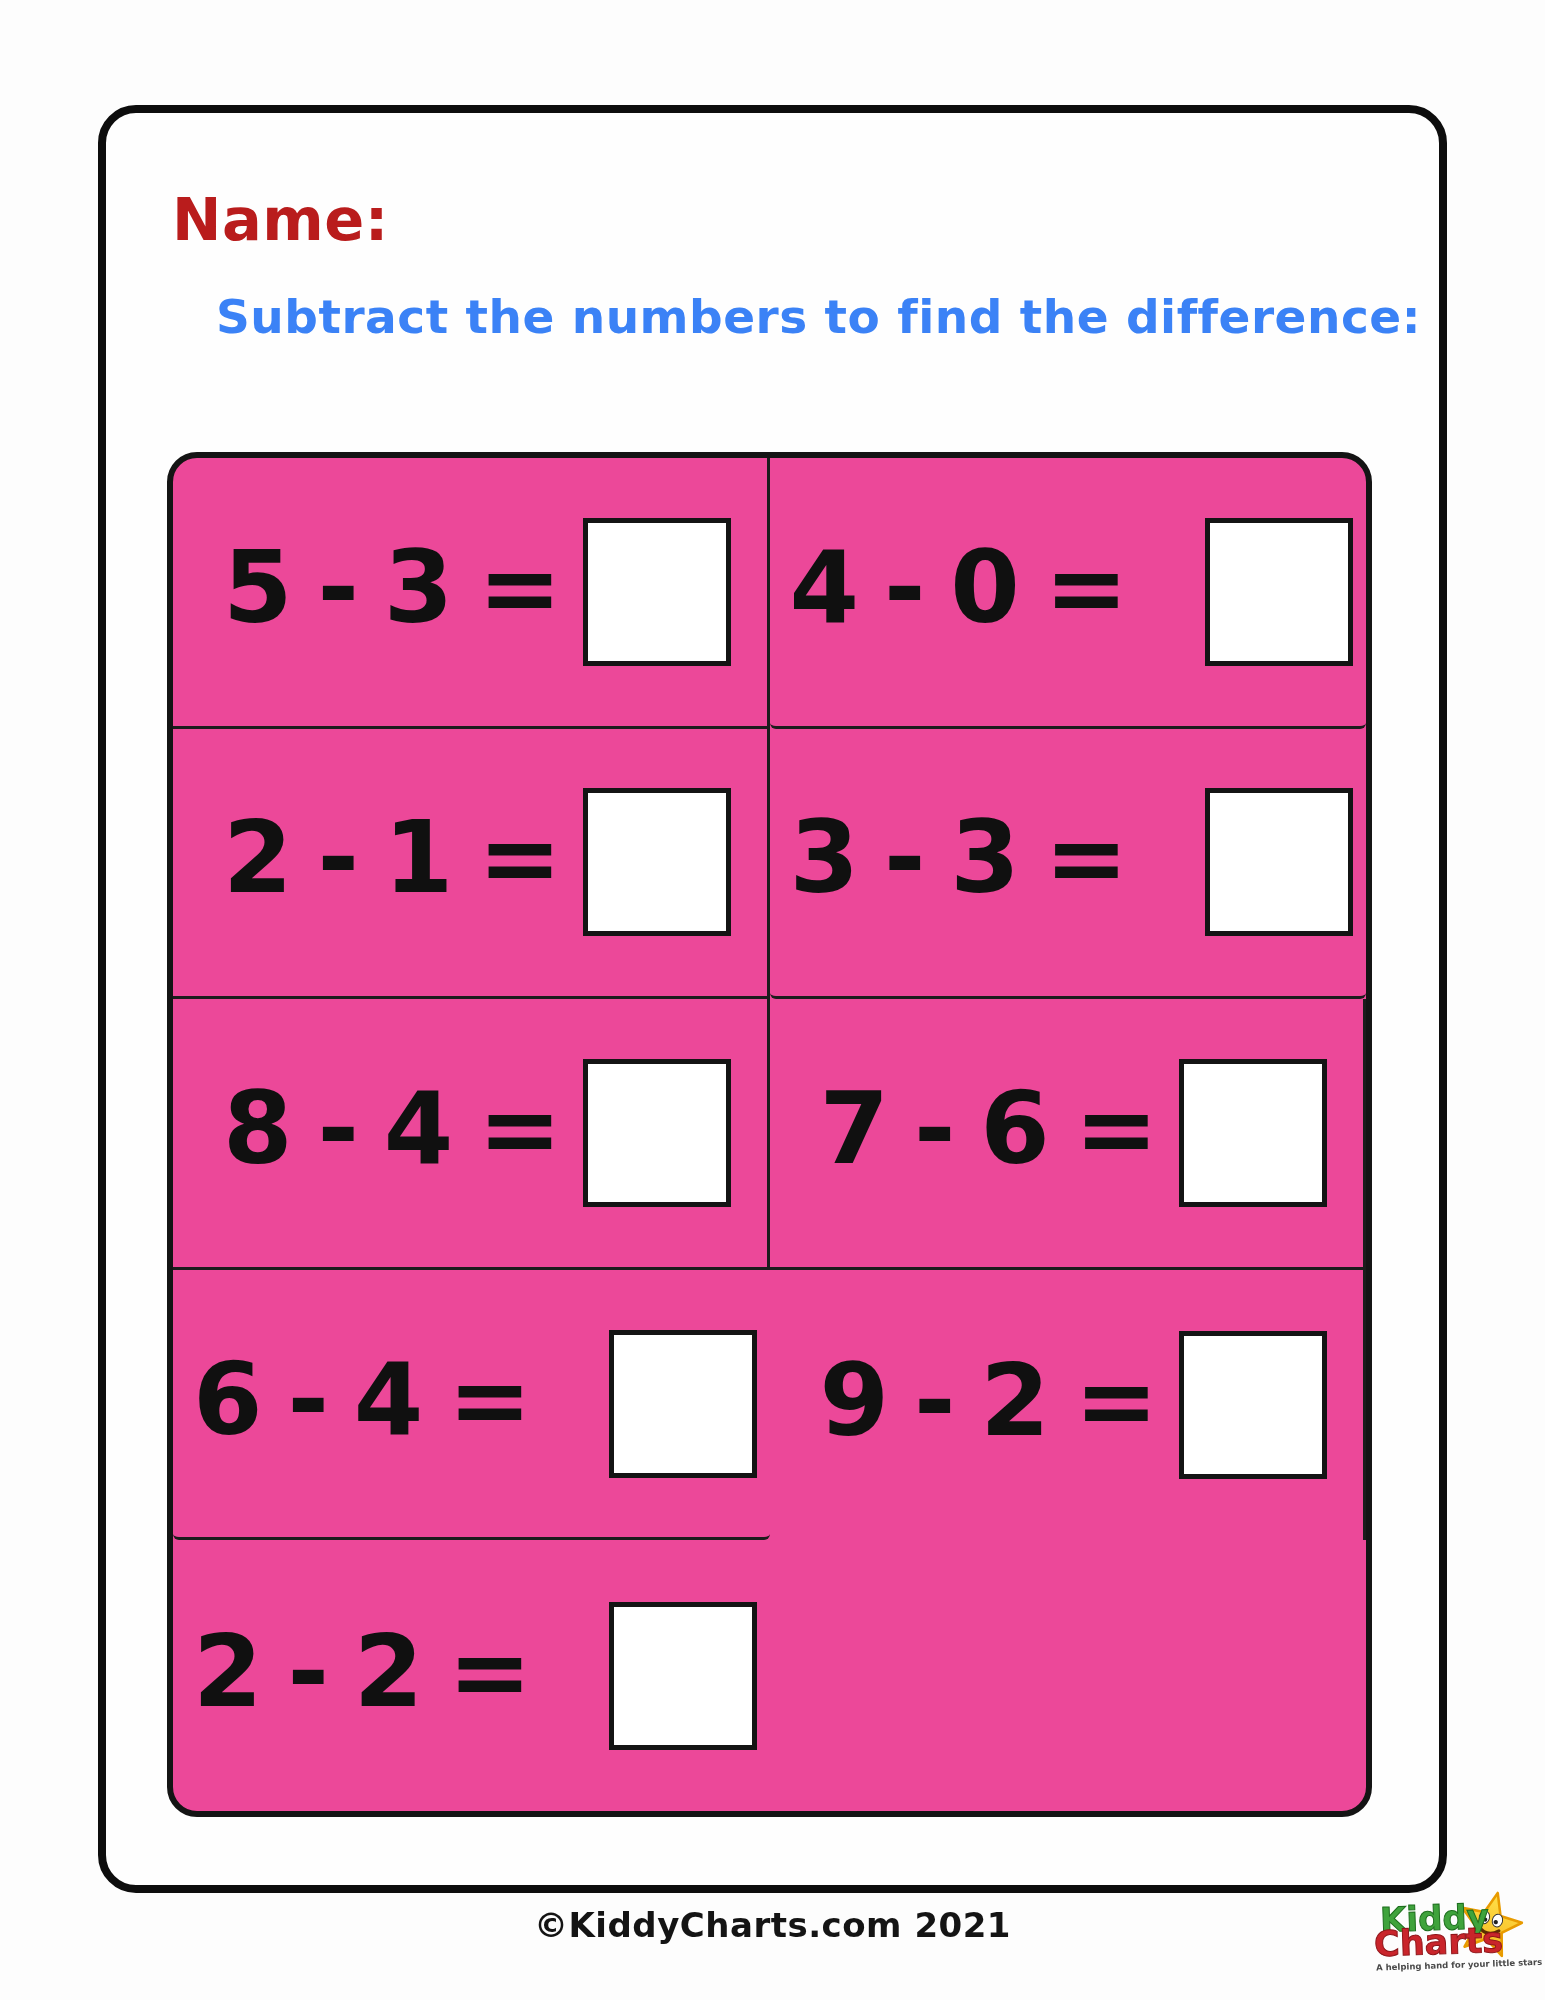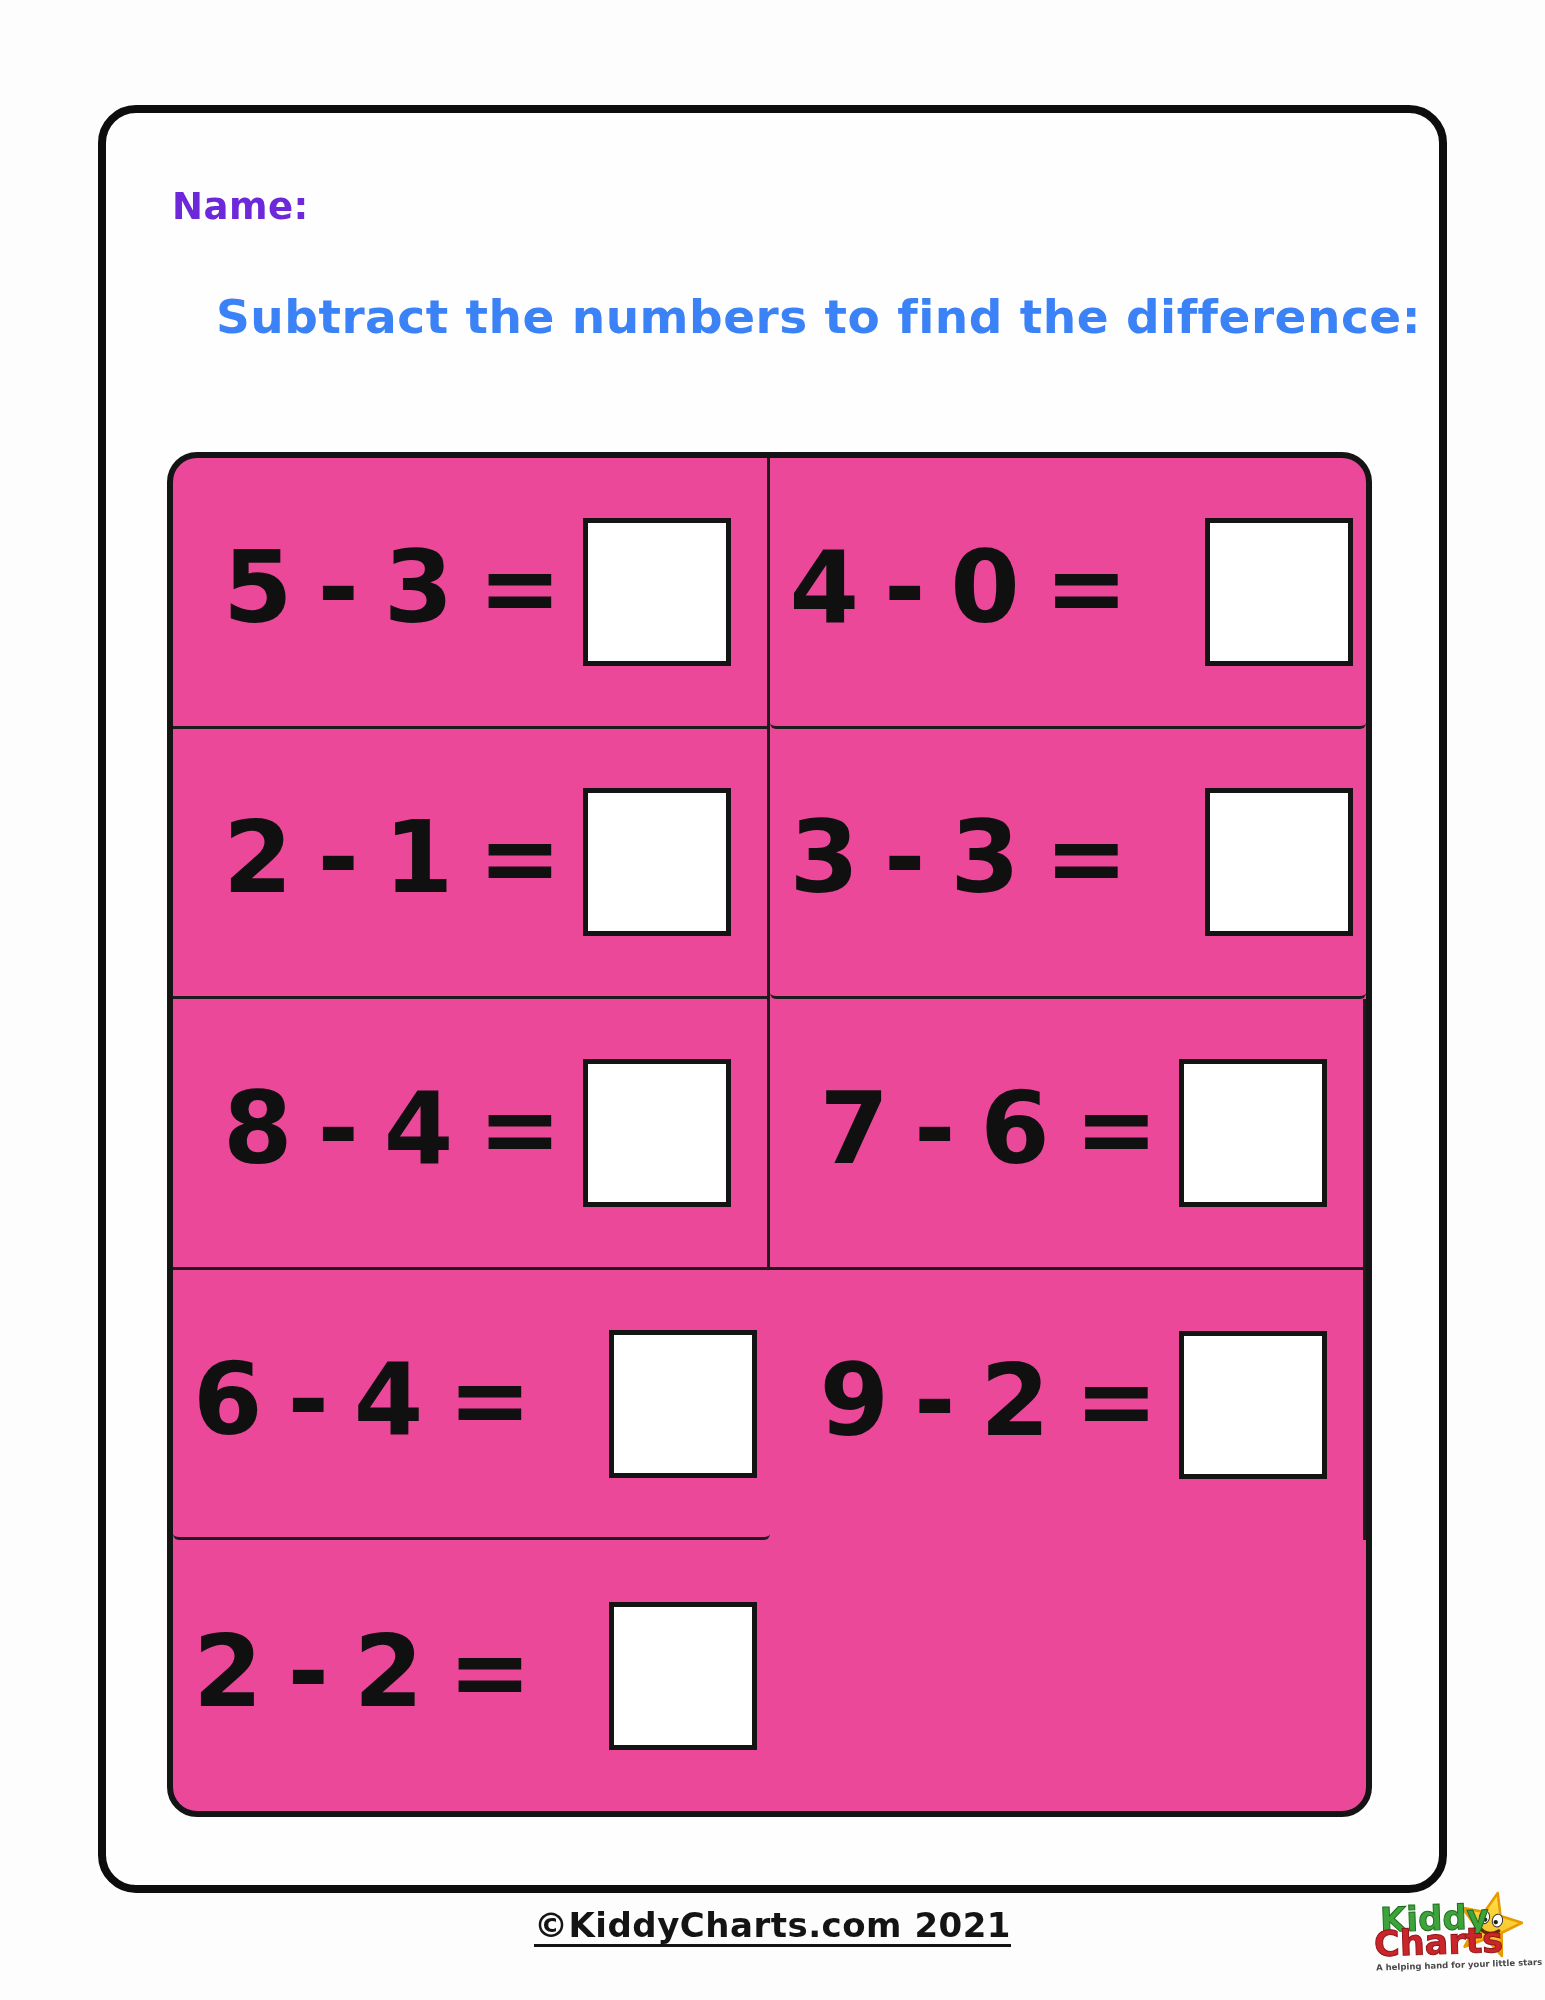--- a/index.html
+++ b/index.html
@@ -18,24 +18,24 @@
     left: 98px; top: 105px;
     width: 1349px; height: 1788px;
     background: #fefefe;
     border: 8px solid #0d0d0d;
     border-radius: 38px;
   }
 
   .name-label {
     position: absolute;
     left: 66px; top: 72px;
-    font-size: 37px;
+    font-size: 59px;
     font-weight: 700;
     letter-spacing: 0.5px;
-    color: #6d28d9;
+    color: #b91c1c;
   }
   .instruction {
     position: absolute;
     left: 66px; top: 176px;
     font-size: 47px;
     font-weight: 700;
     letter-spacing: 0.5px;
     color: #3b82f6;
     margin-left: 44px;
   }
@@ -83,21 +83,20 @@
     position: absolute;
     left: 0; top: 1905px;
     width: 100%;
     text-align: center;
     font-size: 34px;
     font-weight: 700;
     letter-spacing: 0.5px;
     color: #141414;
   }
   .footer-credit span {
-    text-decoration: underline;
     text-decoration-thickness: 2.5px;
     text-underline-offset: 7px;
   }
 
   
   .logo {
     position: absolute;
     left: 1374px; top: 1892px;
     width: 160px; height: 96px;
   }

